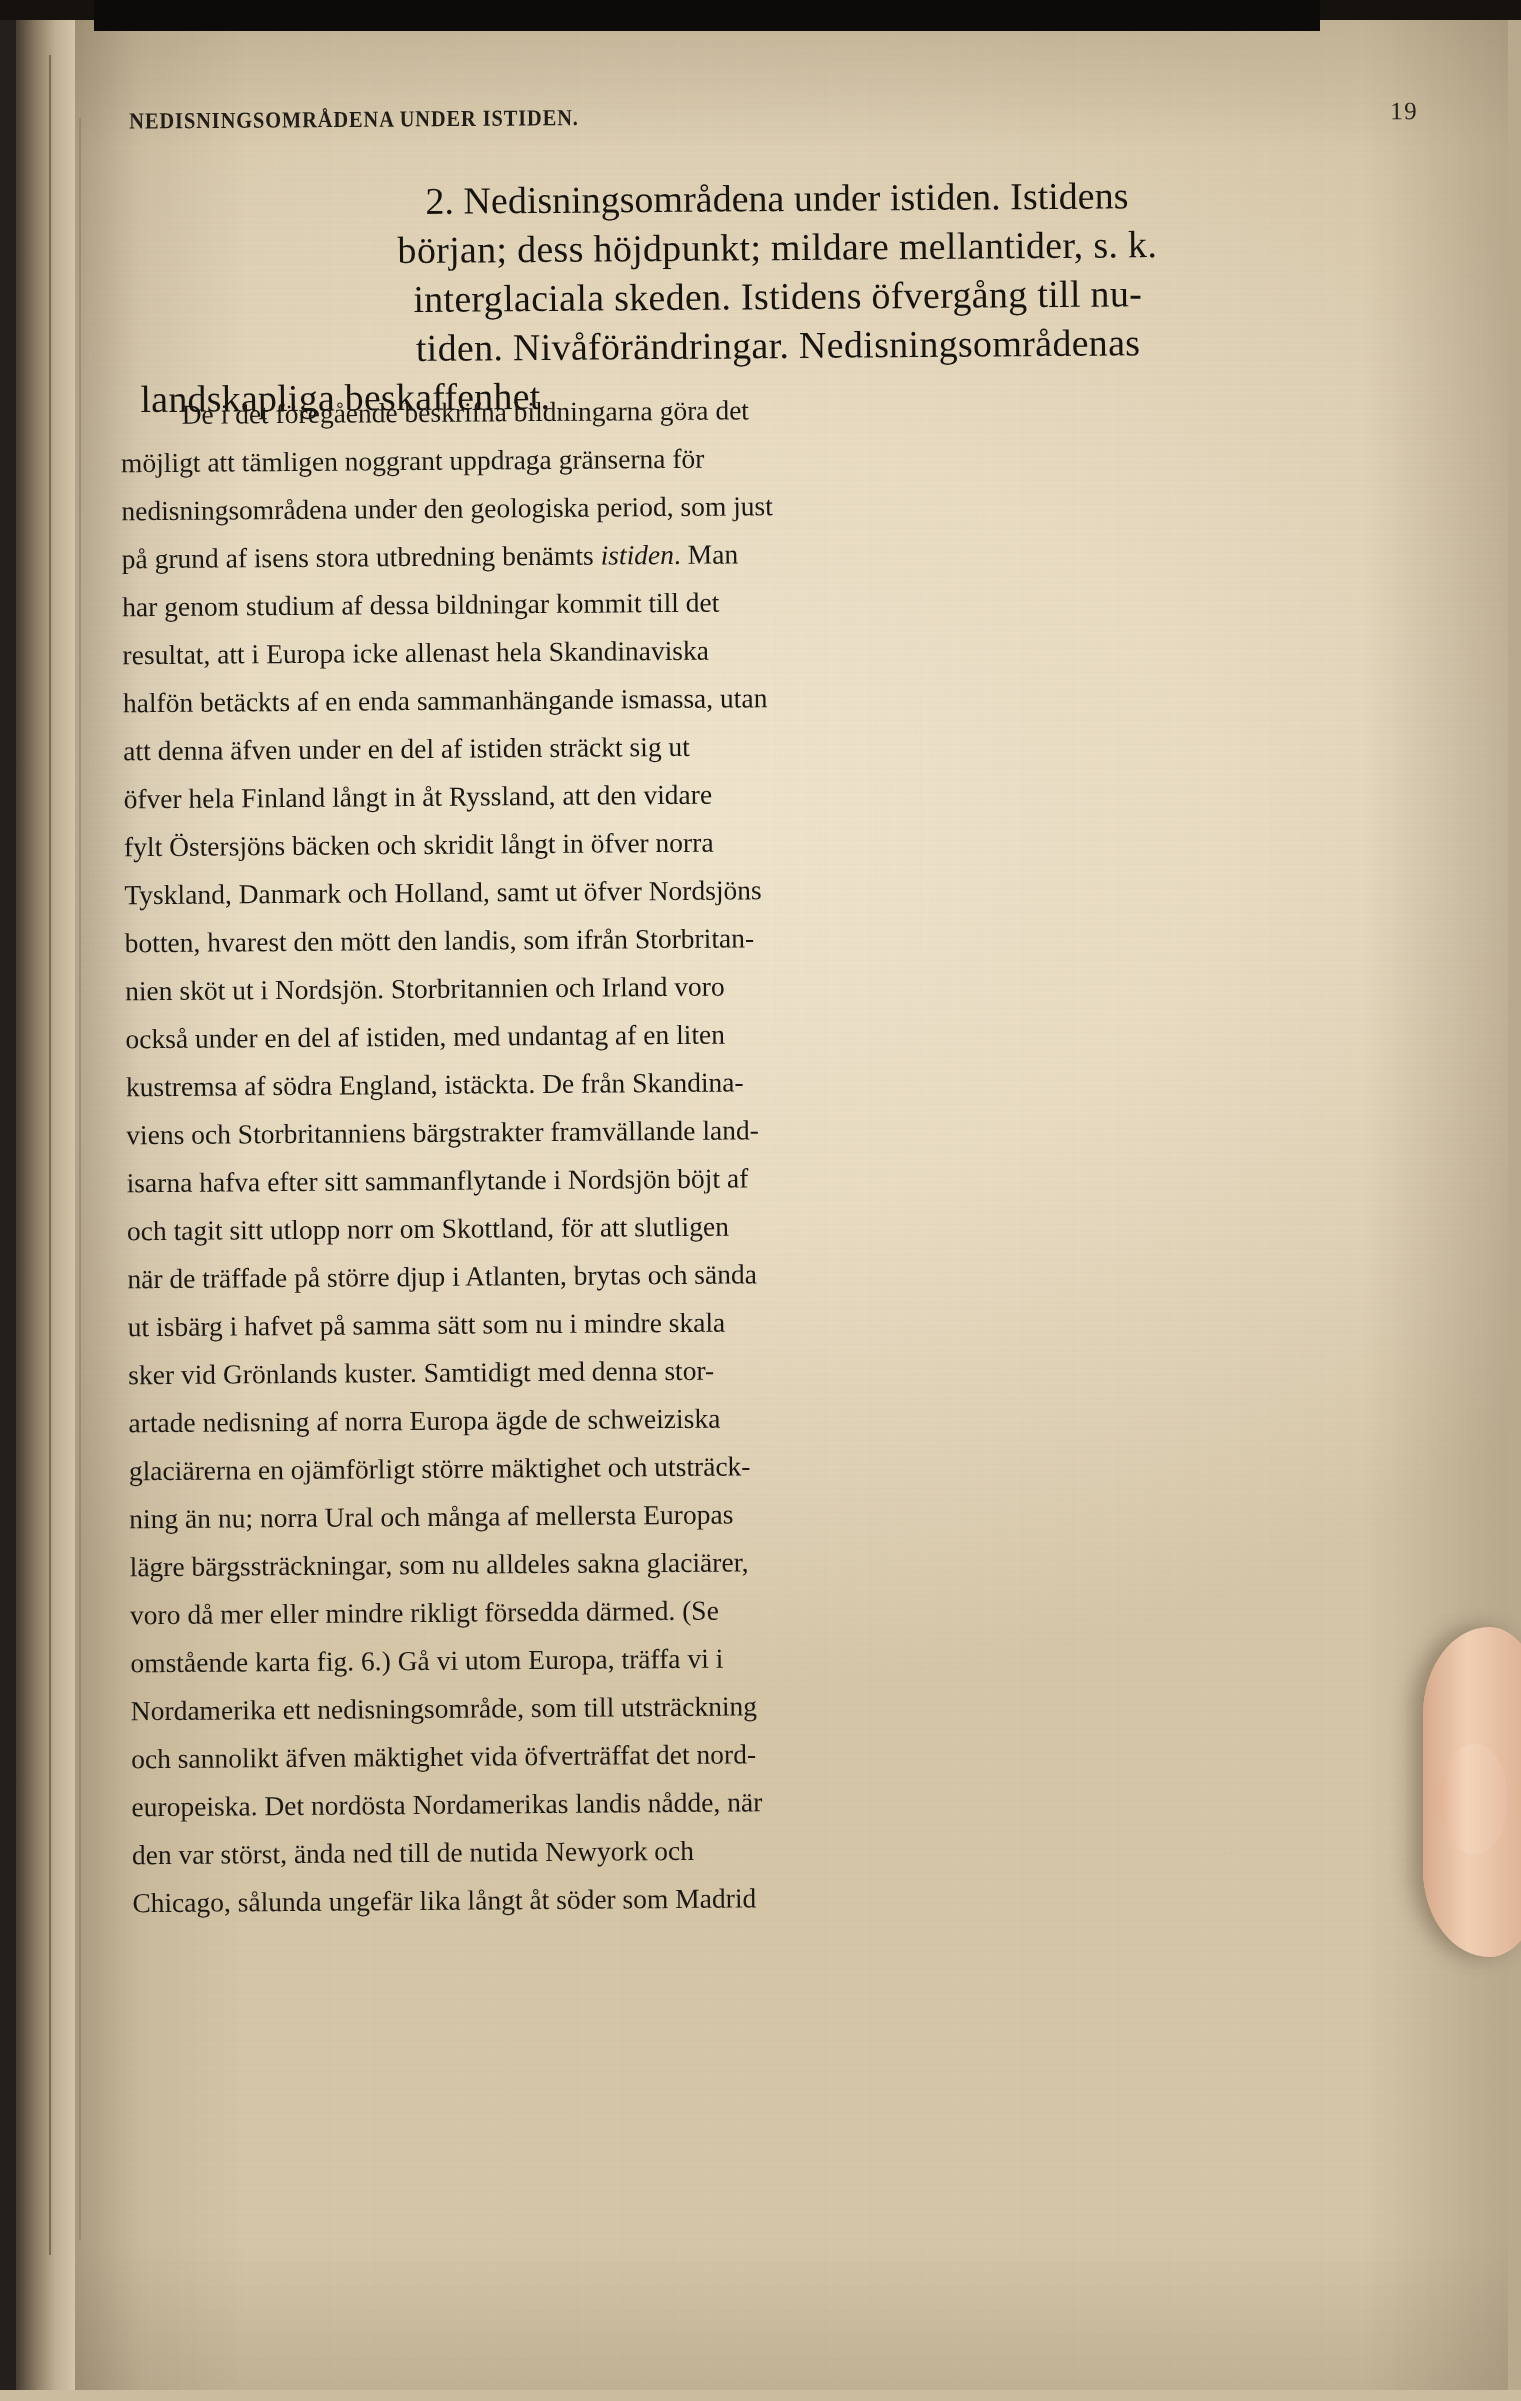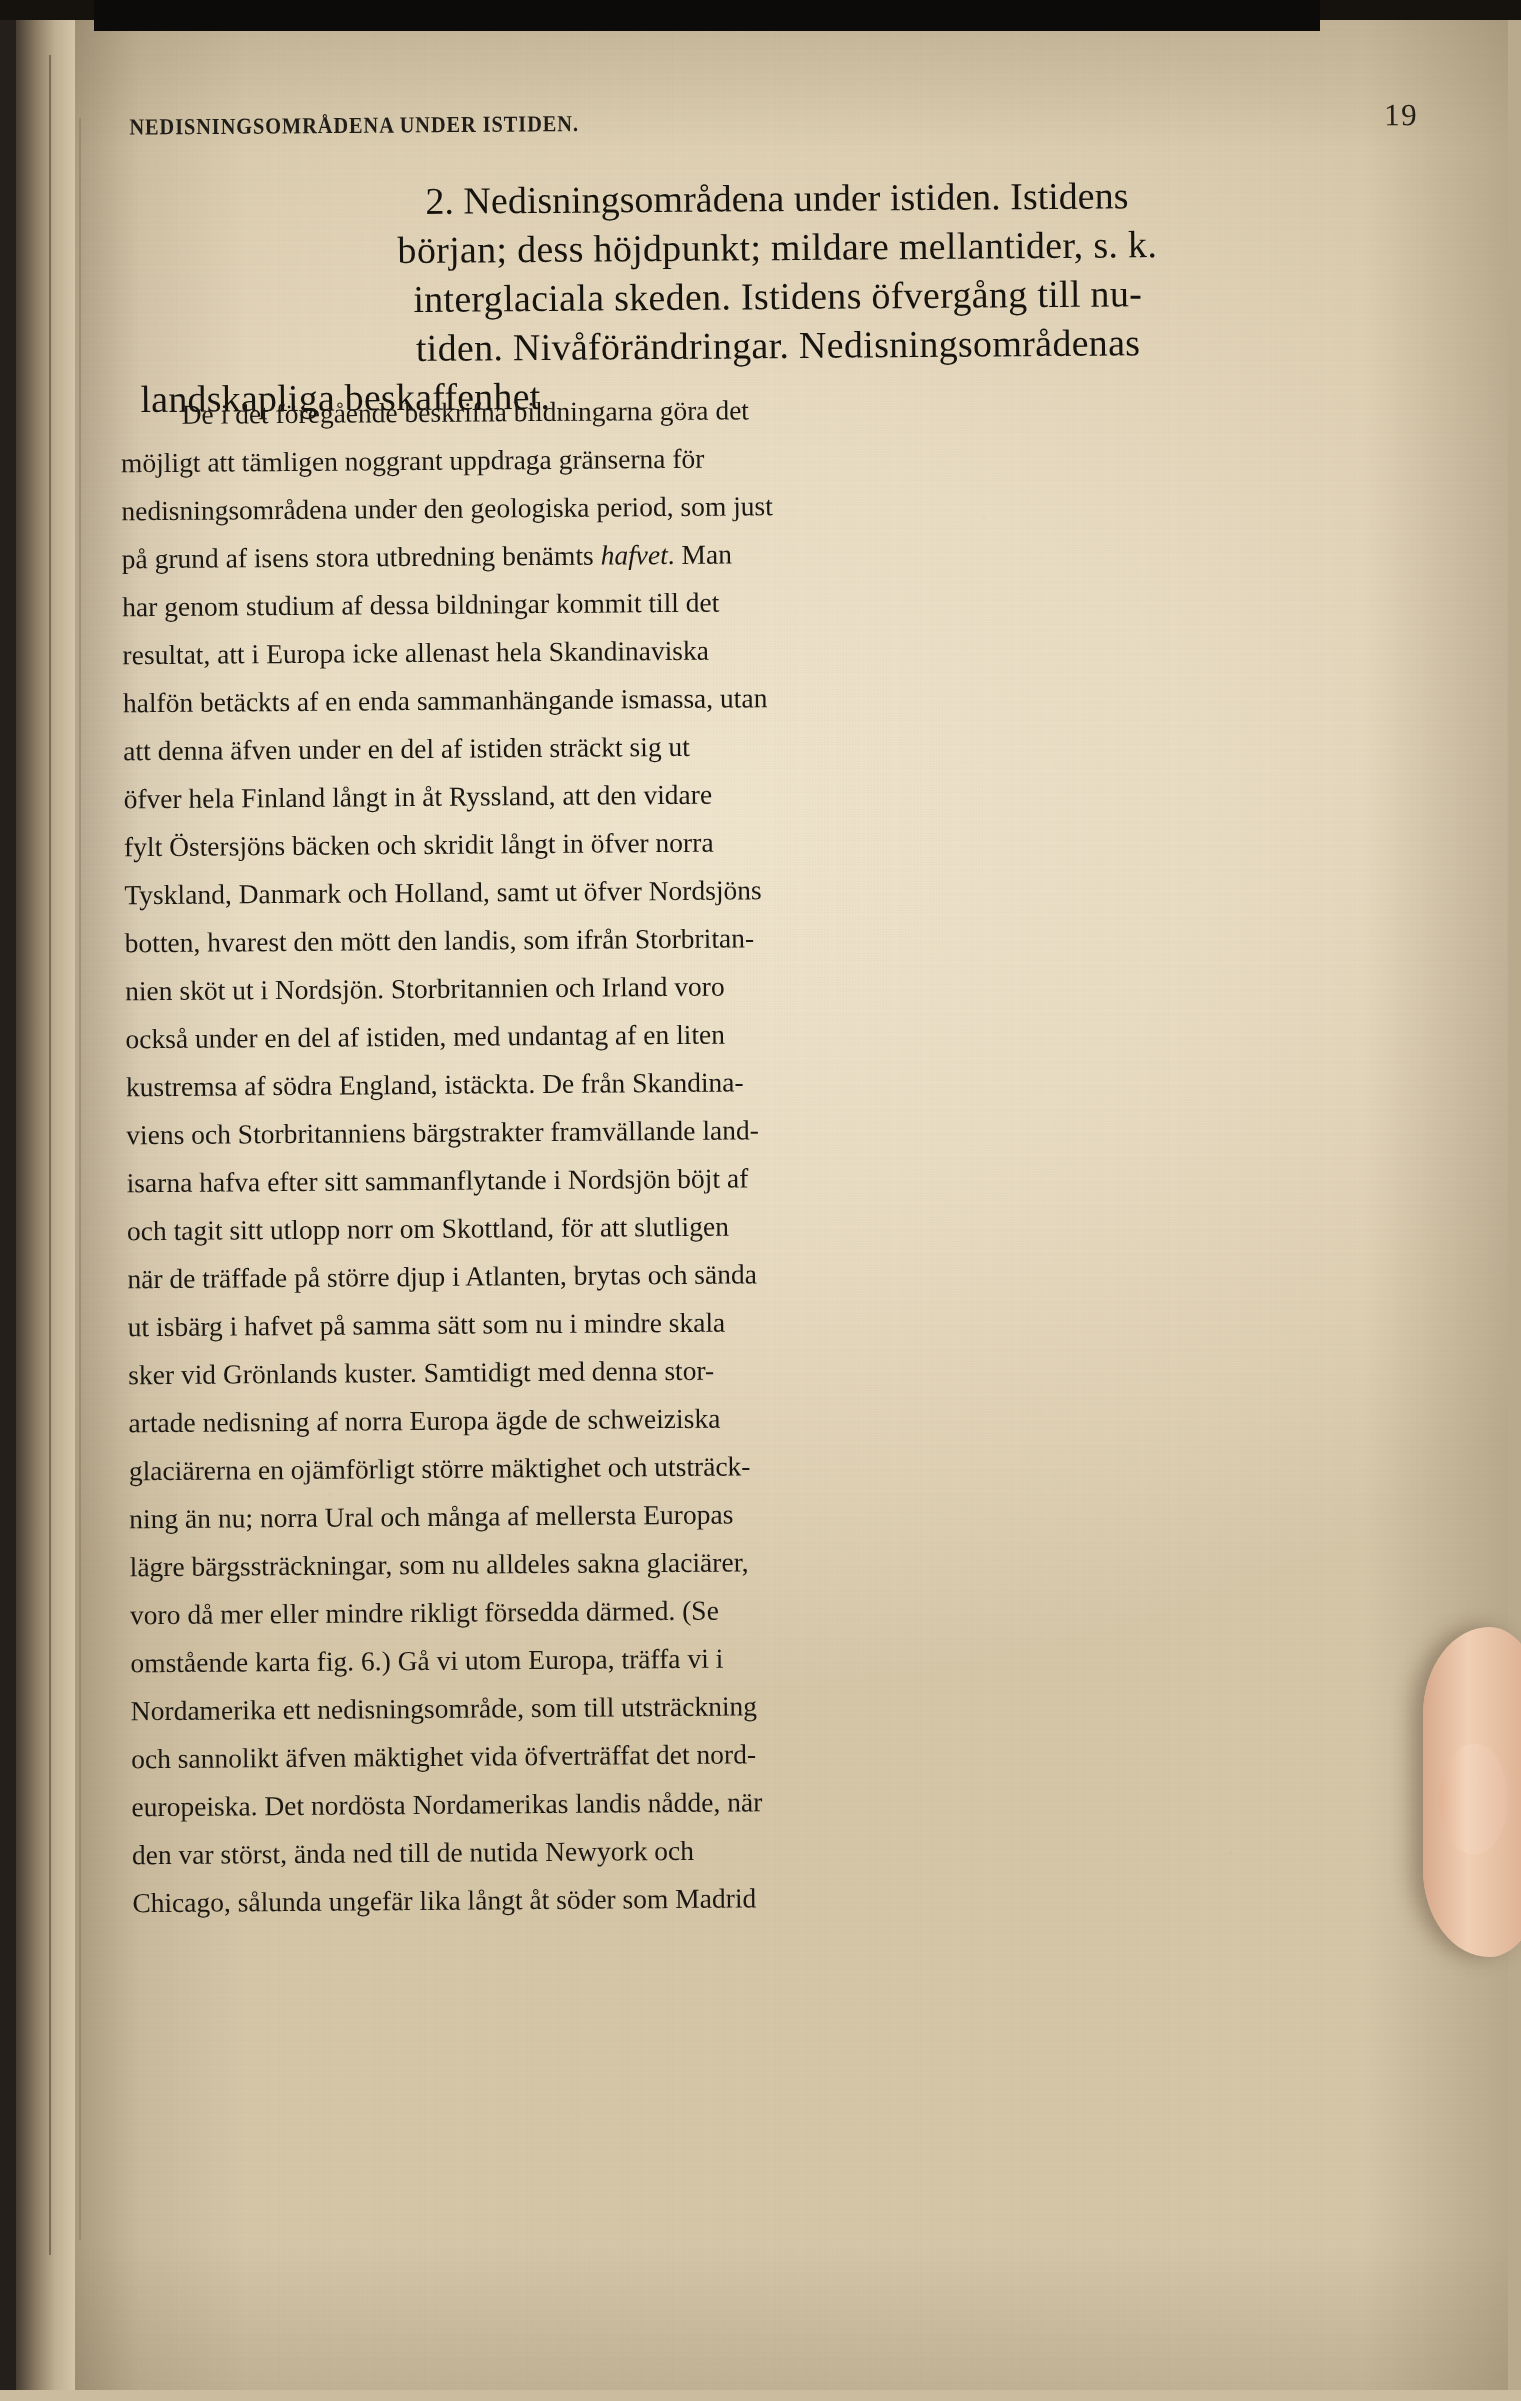--- a/index.html
+++ b/index.html
@@ -135,21 +135,21 @@
     font-family: "Liberation Serif", "DejaVu Serif", serif;
     font-size: 20.4px;
     letter-spacing: 0.9px;
     font-weight: 700;
     color: #211d18;
     text-transform: uppercase;
     transform: scaleY(1.12);
     transform-origin: left bottom;
   }
   .rh-page {
-    font-size: 31px;
+    font-size: 25px;
     color: #241f19;
     letter-spacing: 1.6px;
     font-family: "Liberation Serif", "DejaVu Serif", serif;
   }
 
   .chapter-title {
     position: absolute;
     top: 157px;
     left: 47px;
     width: 1336px;
@@ -262,21 +262,21 @@
           <div class="bline first">
             <span>De  i  det  föregående  beskrifna  bildningarna  göra  det</span>
           </div>
           <div class="bline">
             <span>möjligt   att   tämligen   noggrant   uppdraga   gränserna   för</span>
           </div>
           <div class="bline">
             <span>nedisningsområdena  under  den  geologiska  period,  som just</span>
           </div>
           <div class="bline">
-            <span><span>på  grund  af  isens  stora  utbredning  benämts  </span><i>hafvet</i><span>.   Man</span></span>
+            <span><span>på  grund  af  isens  stora  utbredning  benämts  </span><i>istiden</i><span>.   Man</span></span>
           </div>
           <div class="bline">
             <span>har   genom   studium   af   dessa   bildningar   kommit   till   det</span>
           </div>
           <div class="bline">
             <span>resultat,   att   i   Europa   icke   allenast   hela   Skandinaviska</span>
           </div>
           <div class="bline">
             <span>halfön  betäckts  af  en  enda  sammanhängande  ismassa,  utan</span>
           </div>

